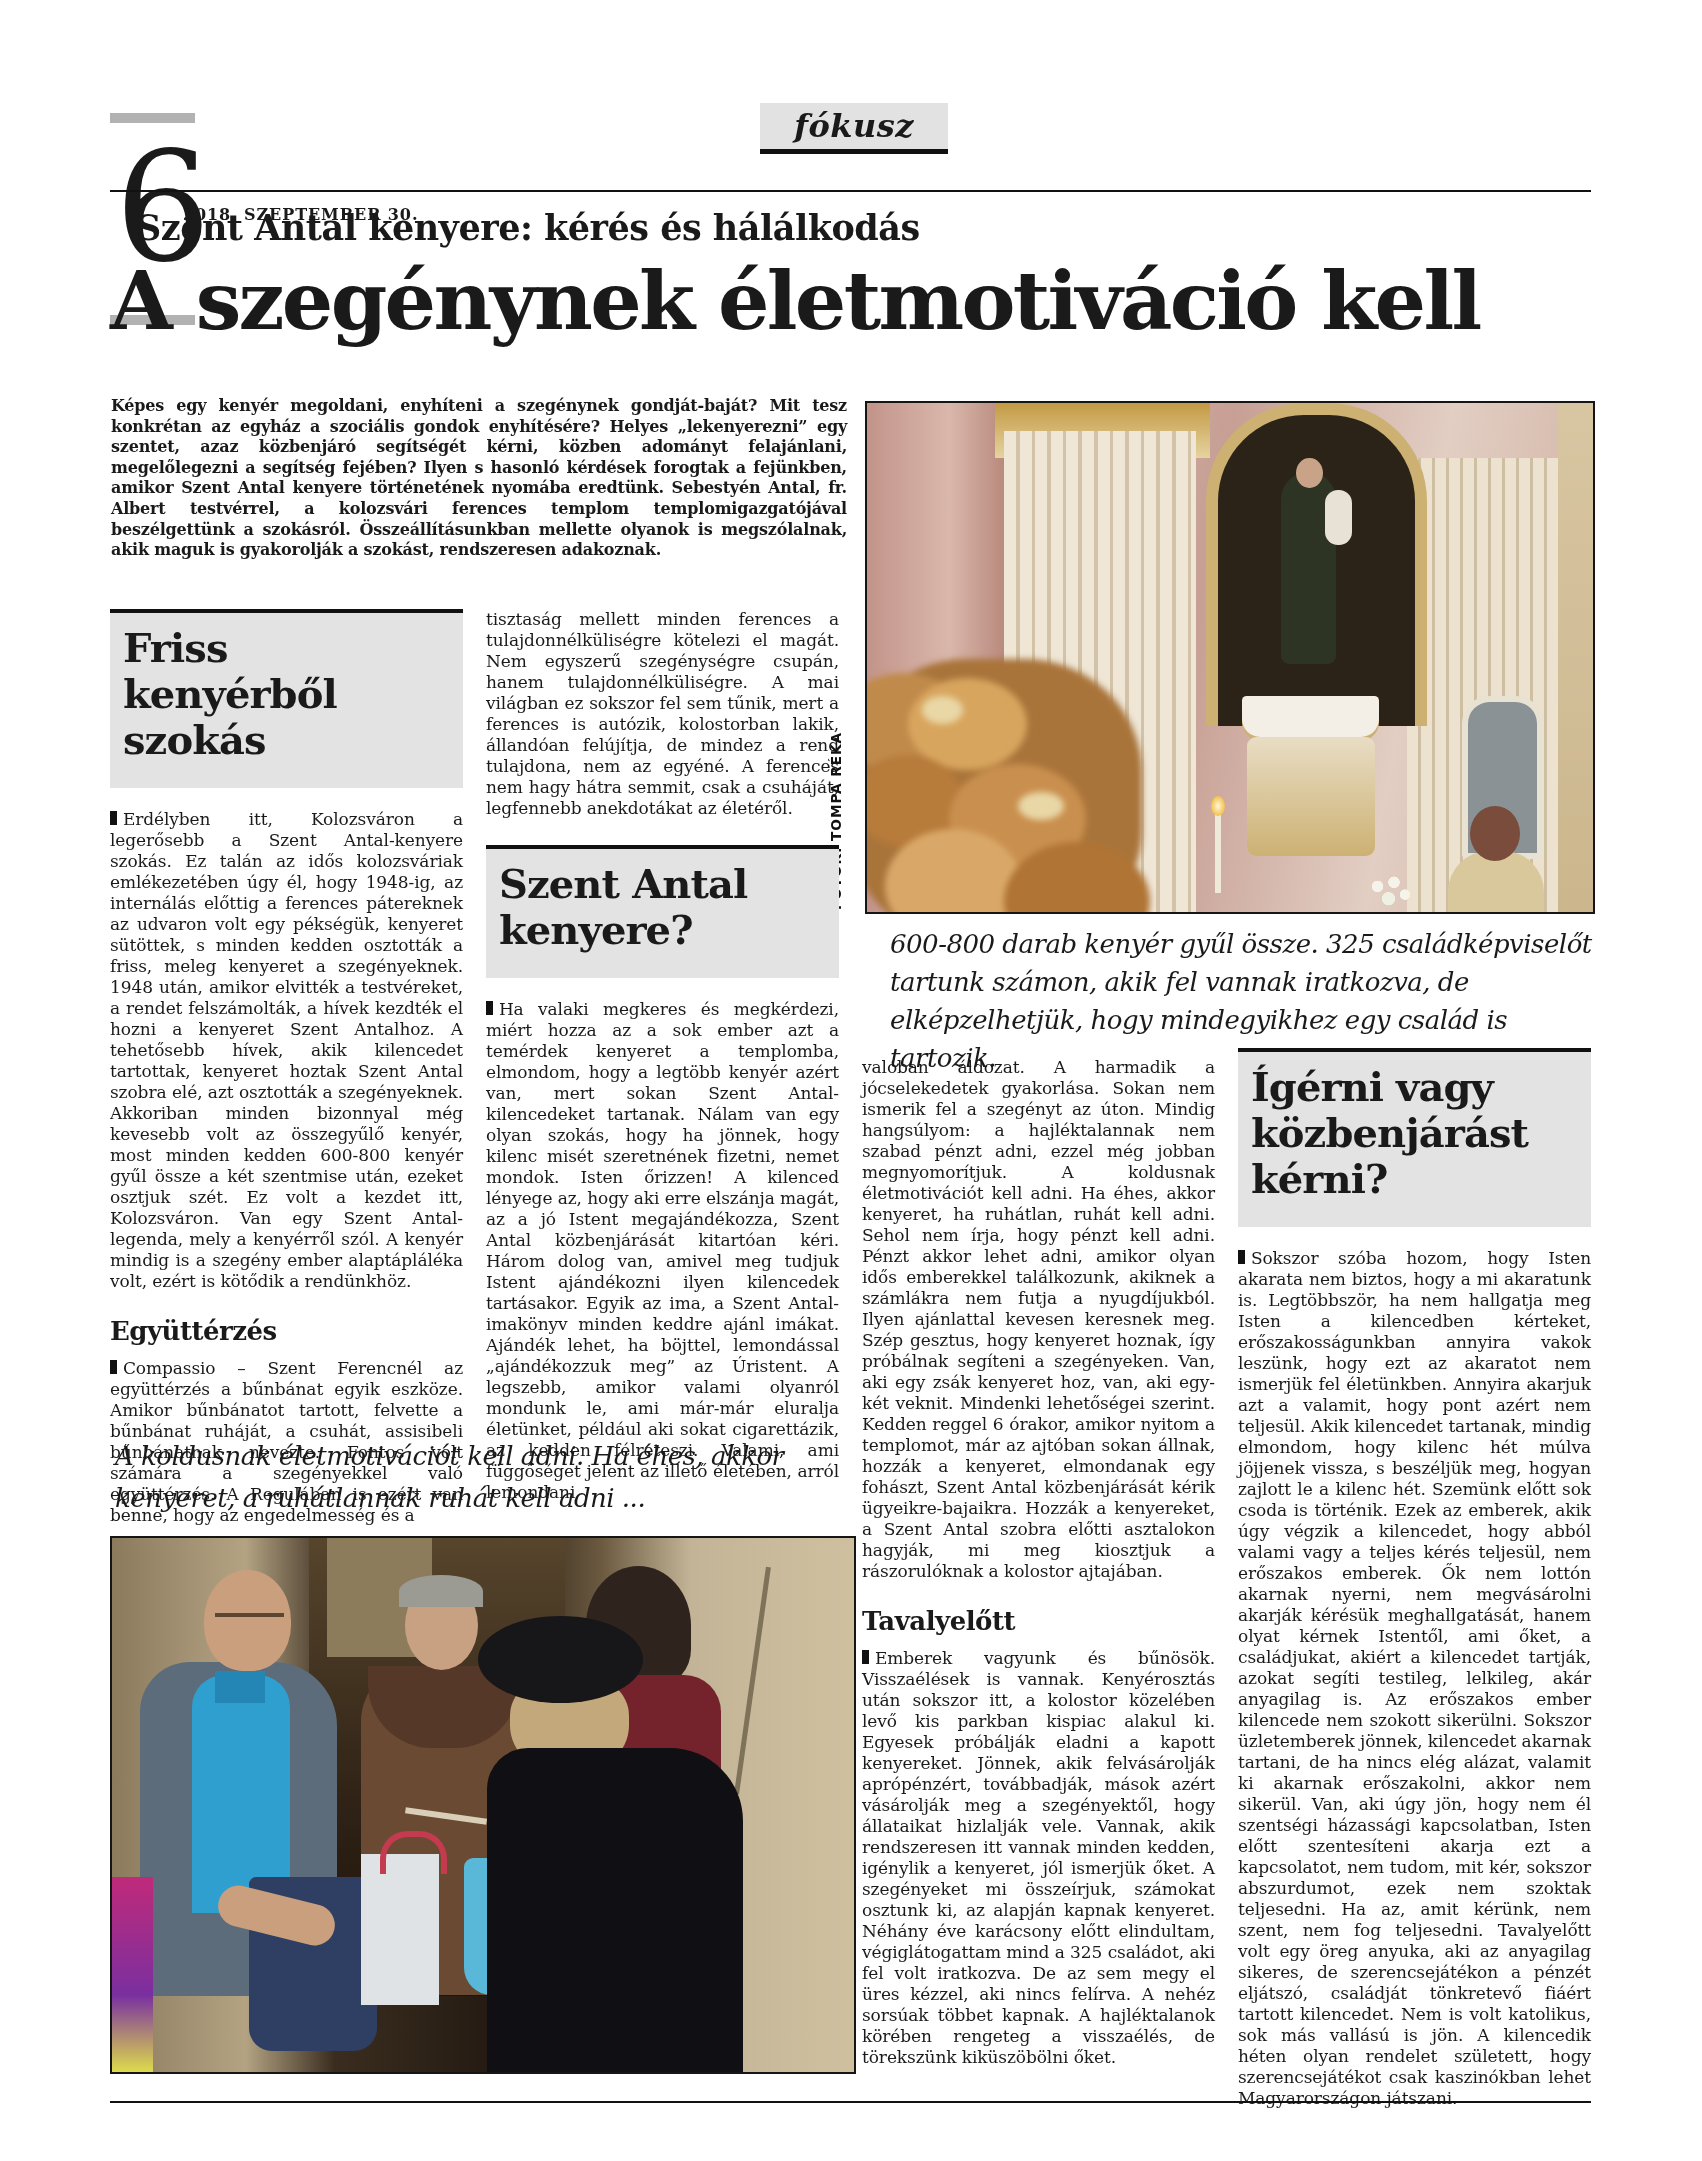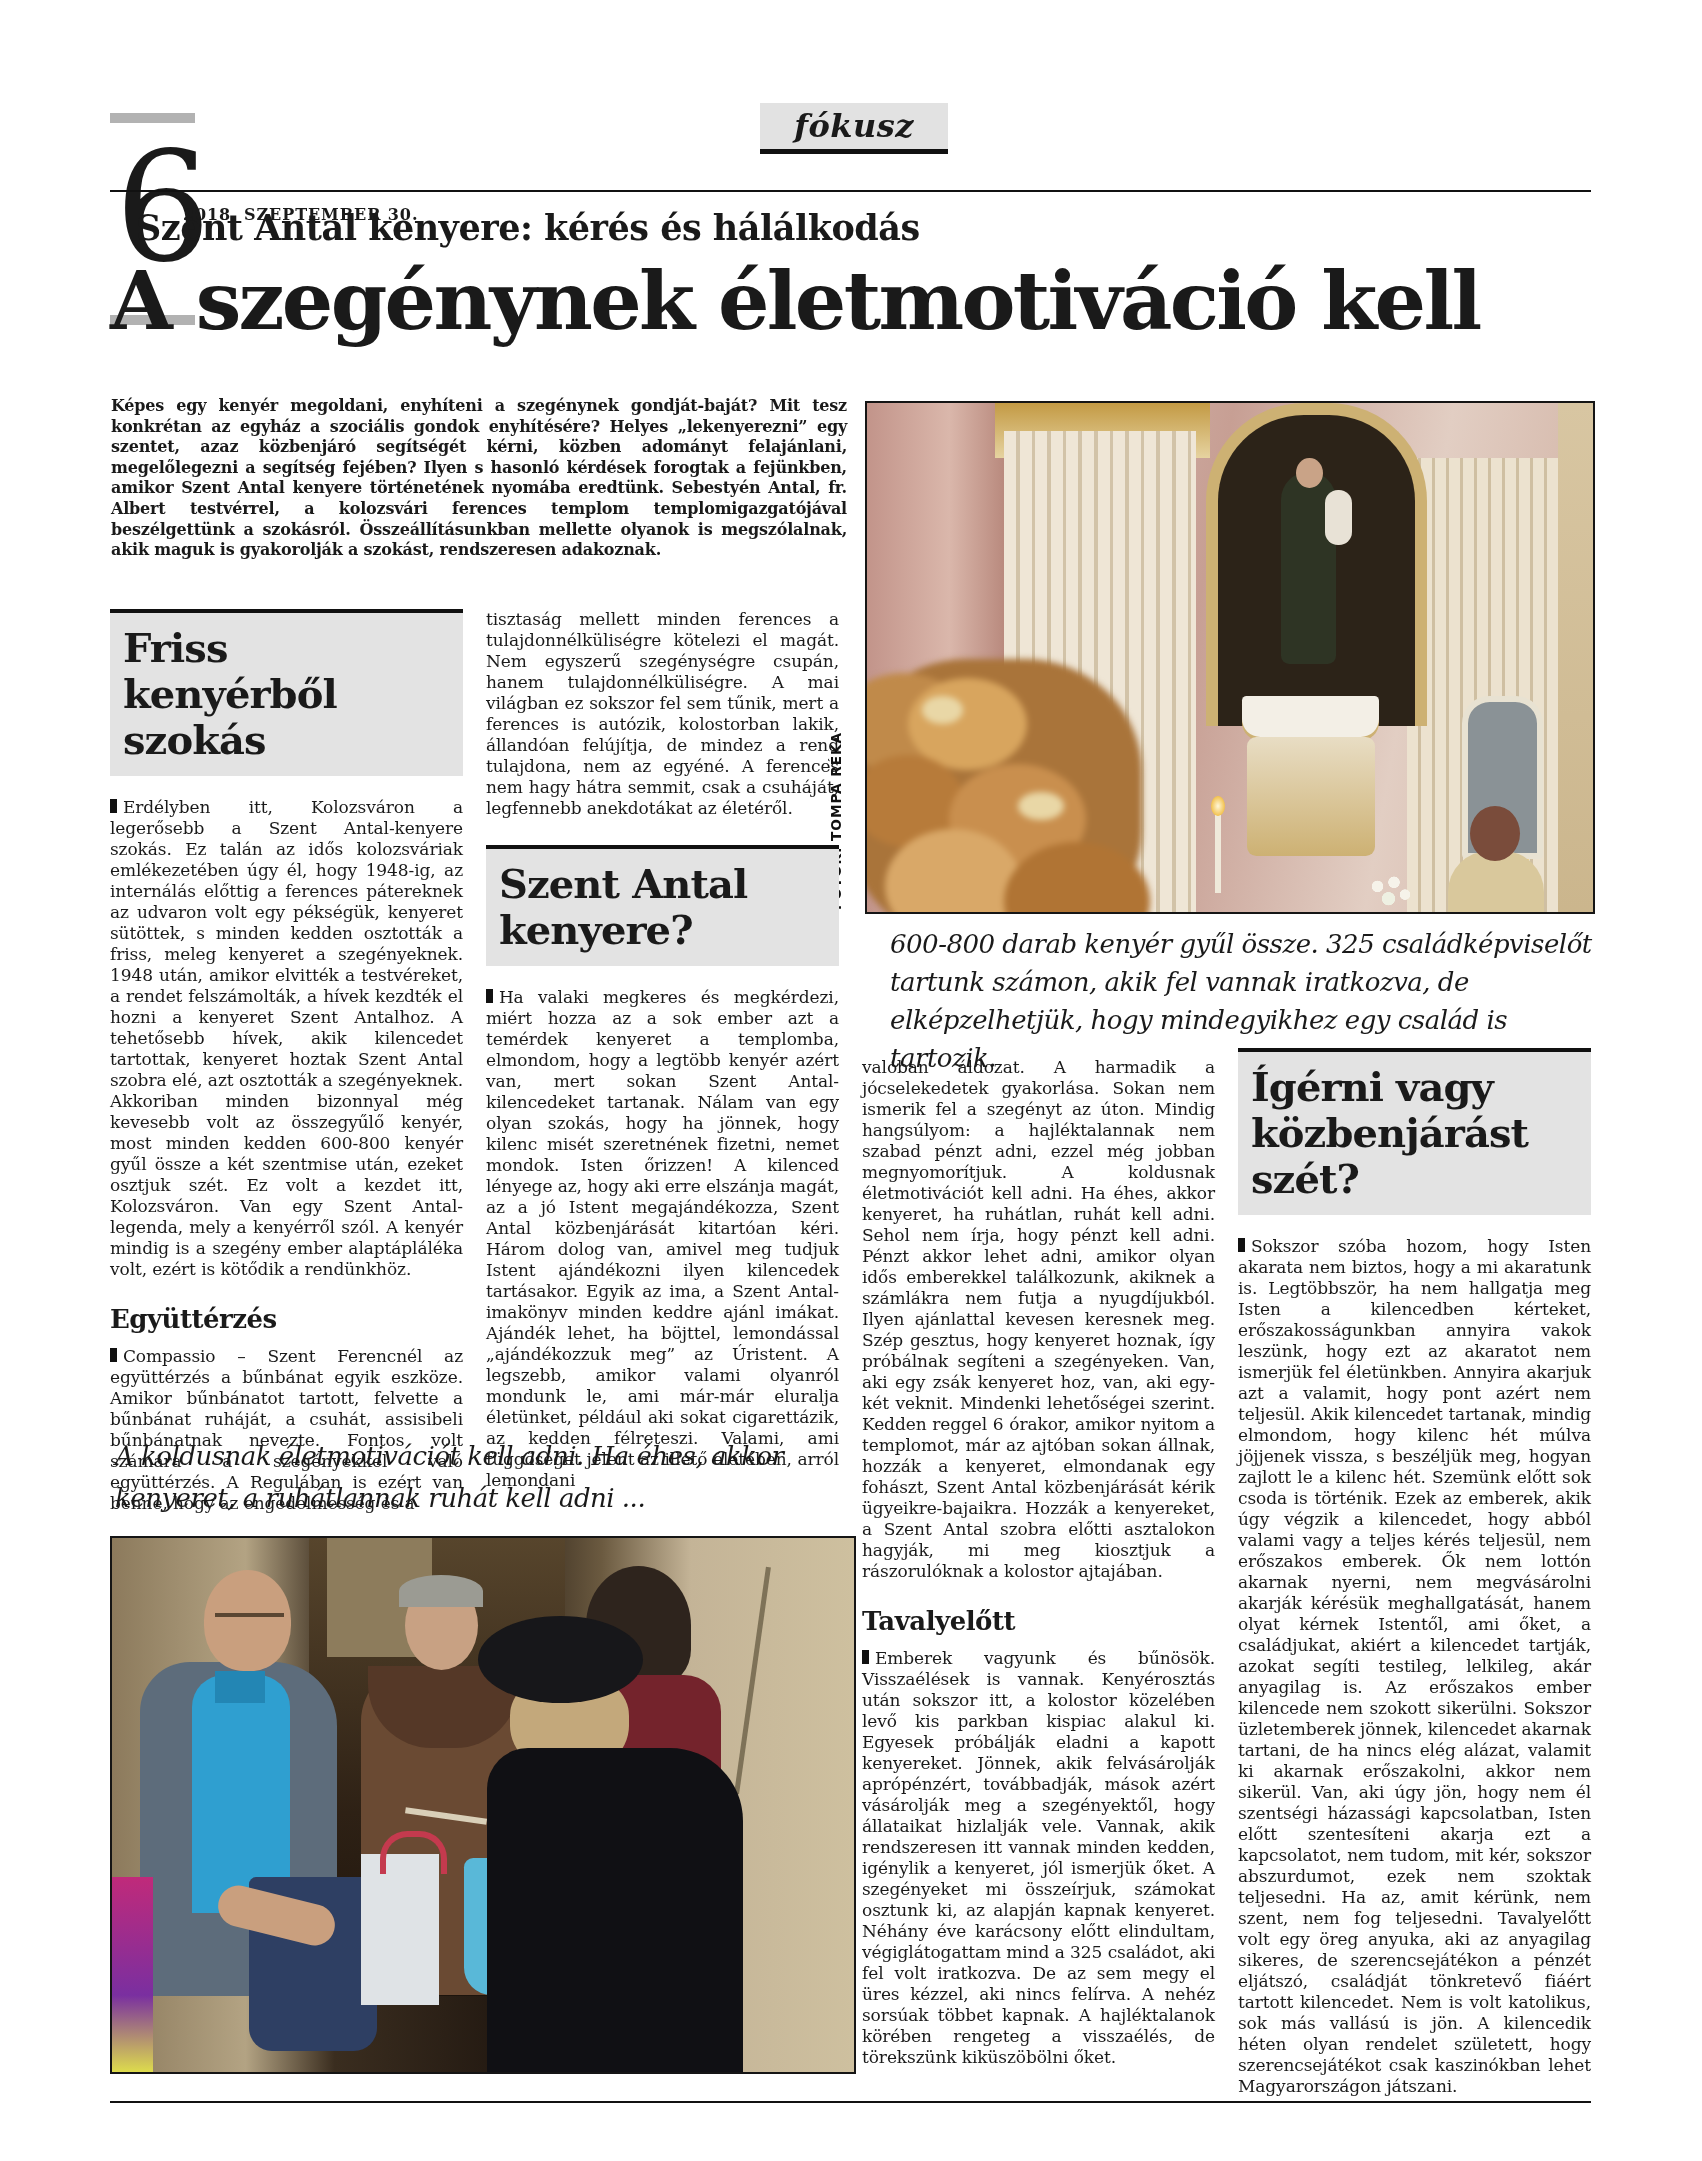--- a/index.html
+++ b/index.html
@@ -23,21 +23,21 @@
   
   .kicker{position:absolute; left:112px; top:207px; font-size:35px; font-weight:700; letter-spacing:-0.5px;margin-left:24px;}
   .headline{position:absolute; left:110px; top:259px; width:1482px; font-size:81px; line-height:84px;
     font-weight:700; letter-spacing:-2.7px; white-space:nowrap;}
   .lead{position:absolute; left:111px; top:396px; width:736px; font-size:16px; line-height:20.6px;
     font-weight:700; text-align:justify; letter-spacing:-0.2px;}
   
   .col{position:absolute; width:353px;}
   .col p.body{font-size:17px; line-height:21px; text-align:justify; margin:0 0 13.7px 0; letter-spacing:-0.1px;}
   .pmark{display:inline-block; width:6.9px; height:13.7px; background:#111; margin-right:6px;}
-  .headbox{background:#e3e3e3; border-top:4.6px solid #111; padding:12px 12px 13px 13px; margin:0 0 21px 0;}
+  .headbox{background:#e3e3e3; border-top:4.6px solid #111; padding:12px 12px 25px 13px; margin:0 0 21px 0;}
   .headbox span{font-size:40px; line-height:46px; font-weight:700; letter-spacing:-0.9px; white-space:pre-line; display:block;}
   .subhead{font-size:26px; font-weight:700; margin:24px 0 12px 0; letter-spacing:-0.5px;}
   
   .quote{position:absolute; font-style:italic; font-size:26px; line-height:38px; letter-spacing:-0.5px; white-space:pre-line;}
   
   .photo{position:absolute; border:2.3px solid #151515; overflow:hidden;}
   .photo *{position:absolute;}
   .credit{position:absolute; left:826px; top:732px; height:178px; width:20px;
     writing-mode:vertical-rl; transform:rotate(180deg);
     font-family:"DejaVu Sans", sans-serif; font-size:13.7px; font-weight:700; letter-spacing:0.9px; color:#111;
@@ -179,21 +179,21 @@
   <div class="col" style="left:862px;top:1057px;">
     <p class="body"><span>valóban áldozat. A harmadik a jócselekedetek gyakorlása. Sokan nem ismerik fel a szegényt az úton. Mindig hangsúlyom: a hajléktalannak nem szabad pénzt adni, ezzel még jobban megnyomorítjuk. A koldusnak életmotivációt kell adni. Ha éhes, akkor kenyeret, ha ruhátlan, ruhát kell adni. Sehol nem írja, hogy pénzt kell adni. Pénzt akkor lehet adni, amikor olyan idős emberekkel találkozunk, akiknek a számlákra nem futja a nyugdíjukból. Ilyen ajánlattal kevesen keresnek meg. Szép gesztus, hogy kenyeret hoznak, így próbálnak segíteni a szegényeken. Van, aki egy zsák kenyeret hoz, van, aki egy-két veknit. Mindenki lehetőségei szerint. Kedden reggel 6 órakor, amikor nyitom a templomot, már az ajtóban sokan állnak, hozzák a kenyeret, elmondanak egy fohászt, Szent Antal közbenjárását kérik ügyeikre-bajaikra. Hozzák a kenyereket, a Szent Antal szobra előtti asztalokon hagyják, mi meg kiosztjuk a rászorulóknak a kolostor ajtajában.</span></p>
     <div class="subhead">Tavalyelőtt</div>
     <p class="body"><span class="pmark"></span><span>Emberek vagyunk és bűnösök. Visszaélések is vannak. Kenyérosztás után sokszor itt, a kolostor közelében levő kis parkban kispiac alakul ki. Egyesek próbálják eladni a kapott kenyereket. Jönnek, akik felvásárolják aprópénzért, továbbadják, mások azért vásárolják meg a szegényektől, hogy állataikat hizlalják vele. Vannak, akik rendszeresen itt vannak minden kedden, igénylik a kenyeret, jól ismerjük őket. A szegényeket mi összeírjuk, számokat osztunk ki, az alapján kapnak kenyeret. Néhány éve karácsony előtt elindultam, végiglátogattam mind a 325 családot, aki fel volt iratkozva. De az sem megy el üres kézzel, aki nincs felírva. A nehéz sorsúak többet kapnak. A hajléktalanok körében rengeteg a visszaélés, de törekszünk kiküszöbölni őket.</span></p>
   </div>
 
   <div class="col" style="left:1238px;top:1048px;">
     <div class="headbox">
       <span>Ígérni vagy
 közbenjárást
-szét?</span>
+kérni?</span>
     </div>
     <p class="body"><span class="pmark"></span><span>Sokszor szóba hozom, hogy Isten akarata nem biztos, hogy a mi akaratunk is. Legtöbbször, ha nem hallgatja meg Isten a kilencedben kérteket, erőszakosságunkban annyira vakok leszünk, hogy ezt az akaratot nem ismerjük fel életünkben. Annyira akarjuk azt a valamit, hogy pont azért nem teljesül. Akik kilencedet tartanak, mindig elmondom, hogy kilenc hét múlva jöjjenek vissza, s beszéljük meg, hogyan zajlott le a kilenc hét. Szemünk előtt sok csoda is történik. Ezek az emberek, akik úgy végzik a kilencedet, hogy abból valami vagy a teljes kérés teljesül, nem erőszakos emberek. Ők nem lottón akarnak nyerni, nem megvásárolni akarják kérésük meghallgatását, hanem olyat kérnek Istentől, ami őket, a családjukat, akiért a kilencedet tartják, azokat segíti testileg, lelkileg, akár anyagilag is. Az erőszakos ember kilencede nem szokott sikerülni. Sokszor üzletemberek jönnek, kilencedet akarnak tartani, de ha nincs elég alázat, valamit ki akarnak erőszakolni, akkor nem sikerül. Van, aki úgy jön, hogy nem él szentségi házassági kapcsolatban, Isten előtt szentesíteni akarja ezt a kapcsolatot, nem tudom, mit kér, sokszor abszurdumot, ezek nem szoktak teljesedni. Ha az, amit kérünk, nem szent, nem fog teljesedni. Tavalyelőtt volt egy öreg anyuka, aki az anyagilag sikeres, de szerencsejátékon a pénzét eljátszó, családját tönkretevő fiáért tartott kilencedet. Nem is volt katolikus, sok más vallású is jön. A kilencedik héten olyan rendelet született, hogy szerencsejátékot csak kaszinókban lehet Magyarországon játszani.</span></p>
   </div>
 
   <div class="quote" style="left:115px;top:1435px;width:732px;line-height:42px;">A koldusnak életmotivációt kell adni. Ha éhes, akkor
 kenyeret, a ruhátlannak ruhát kell adni ...</div>
 
   <div class="photo" style="left:110px;top:1536px;width:742px;height:534px;">
     <div class="bp-bg"></div>
     <div class="bp-door"></div>

